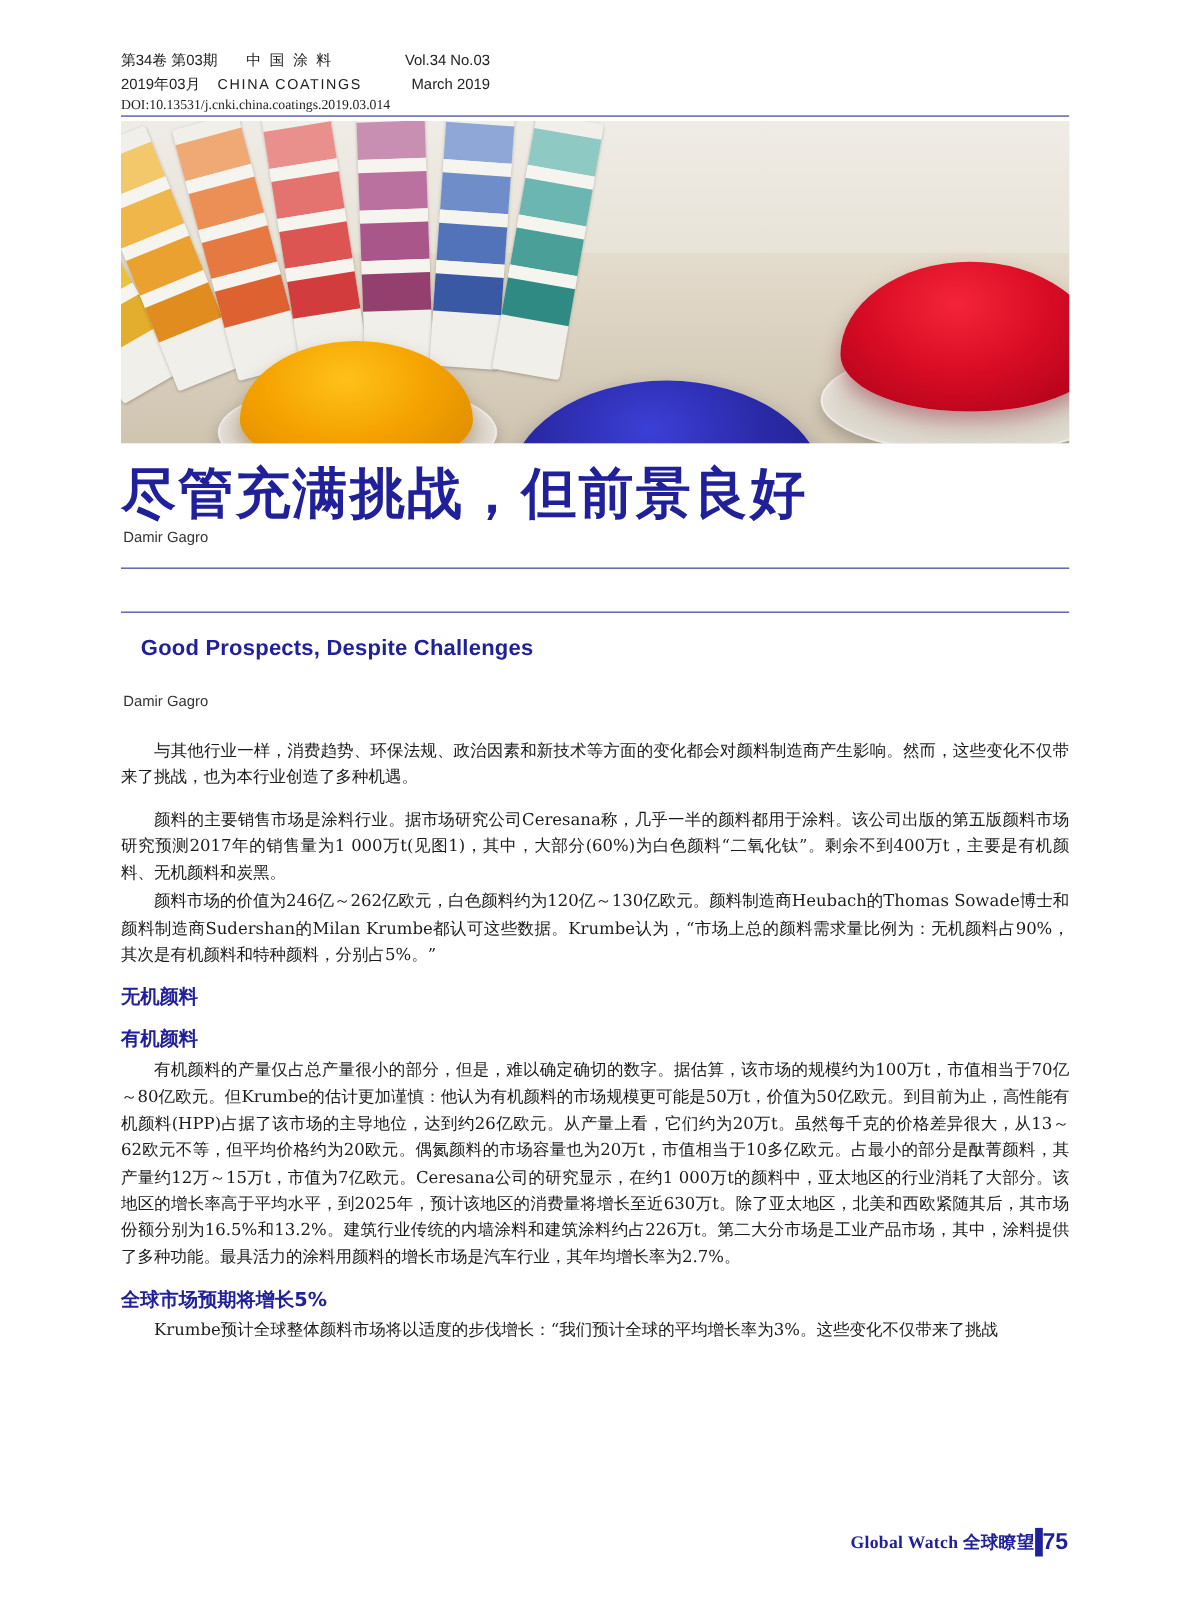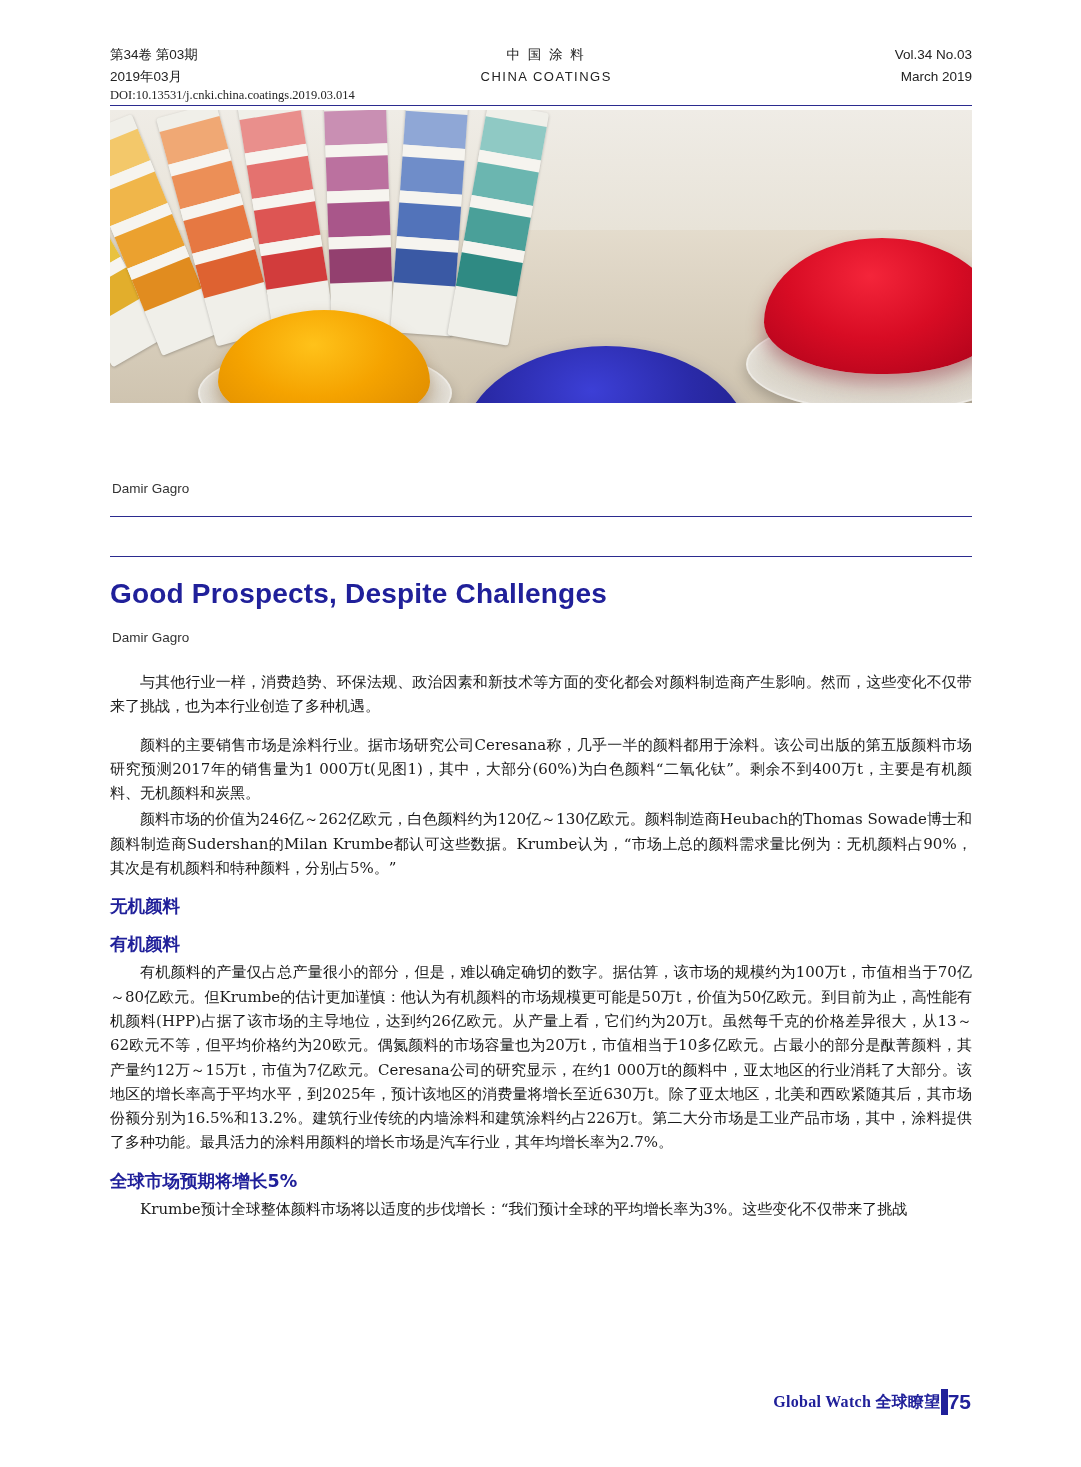--- a/index.html
+++ b/index.html
@@ -23,32 +23,31 @@
     padding: 0;
   }
 
   
   .header {
     position: absolute;
     left: 110px;
     top: 44px;
     width: 862px;
     display: flex;
-    justify-content: space-between;
     align-items: flex-start;
     font-family: "Liberation Sans", sans-serif;
   }
   .header-col {
     font-size: 13.5px;
     line-height: 1.65;
     color: #222;
   }
   .header-left { text-align: left; }
   .header-center { text-align: center; }
-  .header-right { text-align: right; }
+  .header-right { text-align: right; margin-left: 39px; }
   .header-center .cn {
     letter-spacing: 2px;
   }
   .header-center .en {
     letter-spacing: 1.5px;
     font-size: 13px;
   }
 
   .doi {
     position: absolute;
@@ -201,25 +200,25 @@
     left: 110px;
     top: 556px;
     width: 862px;
     height: 1px;
     background: #2b2b8f;
   }
 
   
   .en-title {
     position: absolute;
-    left: 110px;
+    left: 128px;
     top: 578px;
     font-family: "Liberation Sans", sans-serif;
     font-weight: bold;
-    font-size: 28px;
+    font-size: 20px;
     color: #20209a;
     letter-spacing: 0.2px;
   }
   .en-author {
     position: absolute;
     left: 112px;
     top: 630px;
     font-family: "Liberation Sans", sans-serif;
     font-size: 13.5px;
     color: #333;
@@ -374,20 +373,21 @@
       <div class="dish dish-red"></div>
       <div class="pile pile-red"></div>
 
       <div class="dish dish-yellow"></div>
       <div class="pile pile-yellow"></div>
 
       <div class="pile pile-blue"></div>
     </div>
   </div>
 
+  <div class="cn-title">尽管充满挑战，但前景良好</div>
   <div class="cn-author">Damir Gagro</div>
   <div class="rule-mid"></div>
 
   <div class="rule-mid2"></div>
 
   <div class="en-title">Good Prospects, Despite Challenges</div>
   <div class="en-author">Damir Gagro</div>
 
   <div class="body-wrap">
     <p class="lead">与其他行业一样，消费趋势、环保法规、政治因素和新技术等方面的变化都会对颜料制造商产生影响。然而，这些变化不仅带来了挑战，也为本行业创造了多种机遇。</p>

